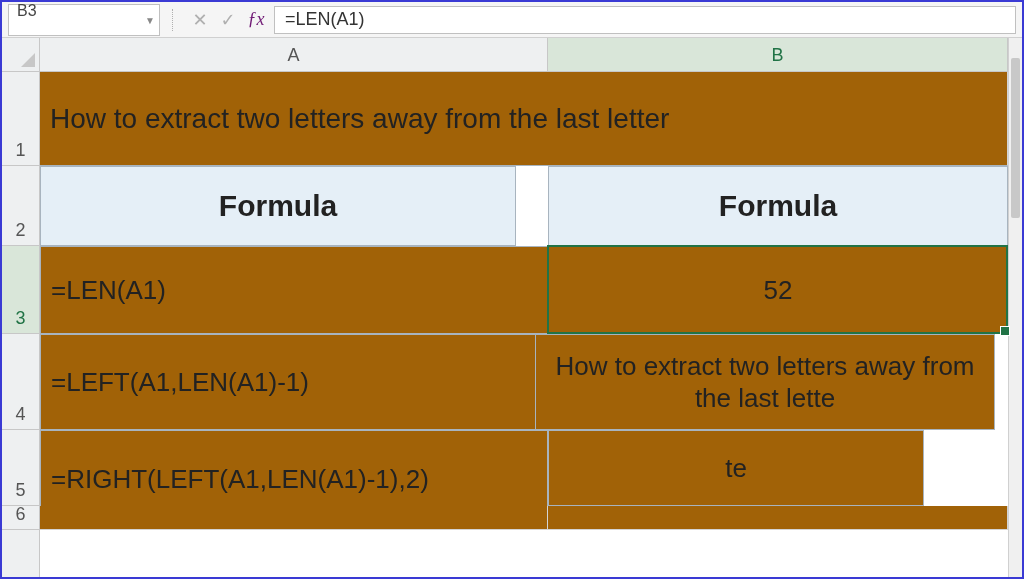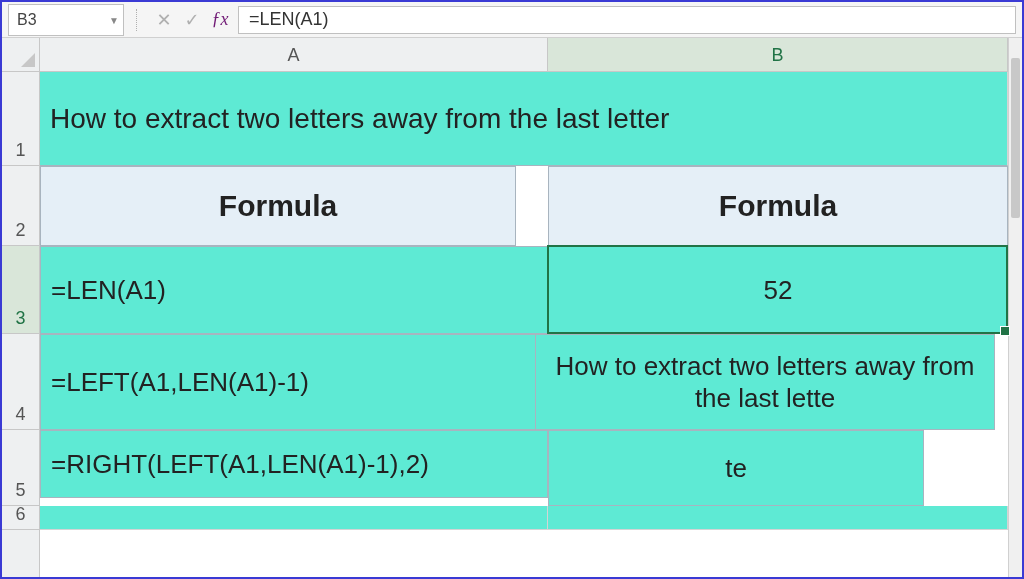--- a/index.html
+++ b/index.html
@@ -17,27 +17,27 @@
       position: relative;
     }
     .formula-bar {
       display: flex;
       align-items: center;
       height: 36px;
       border-bottom: 1px solid #d0d0d0;
       background: #f5f5f5;
     }
     .name-box {
-      width: 116px;
+      width: 152px;
       height: 28px;
       margin: 4px 4px 4px 6px;
       background: #ffffff;
       border: 1px solid #c0c0c0;
       display: flex;
-      align-items: center;
+      align-items: flex-end;
       padding: 15px 8px;
       font-size: 16px;
       color: #444;
       position: relative;
     }
     .name-box-dd {
       position: absolute;
       right: 4px;
       top: 50%;
       transform: translateY(-50%);
@@ -153,21 +153,21 @@
       position: absolute;
       left: 38px;
       top: 34px;
       right: 0;
       bottom: 0;
     }
     .cell {
       position: absolute;
       border-right: 1px solid #d4d4d4;
       border-bottom: 1px solid #d4d4d4;
-      background: #5eead4;
+      background: #a16207;
       font-size: 26px;
       color: #222;
       display: flex;
       align-items: center;
       padding: 0 10px;
     }
     .cell.header {
       background: #e5eff7;
       font-weight: bold;
       justify-content: center;
@@ -288,21 +288,21 @@
       <span>52</span>
     </div>
 
     <div class="cell formula-cell" style="left:0;top:262px;width:516px;height:96px">
       <span>=LEFT(A1,LEN(A1)-1)</span>
     </div>
     <div class="cell result formula-cell" style="left:495px;top:262px;width:460px;height:96px">
       <span>How to extract two letters away from the last lette</span>
     </div>
 
-    <div class="cell formula-cell" style="left:0;top:358px;width:508px;height:68px">
+    <div class="cell formula-cell" style="left:0;top:358px;width:508px;height:98px">
       <span>=RIGHT(LEFT(A1,LEN(A1)-1),2)</span>
     </div>
     <div class="cell result formula-cell" style="left:508px;top:358px;width:376px;height:76px">
       <span>te</span>
     </div>
 
     <div class="cell" style="left:0;top:434px;width:508px;height:24px"></div>
     <div class="cell" style="left:508px;top:434px;width:460px;height:24px"></div>
 
     <div class="selection" style="left:507px;top:173px;width:461px;height:89px"></div>

